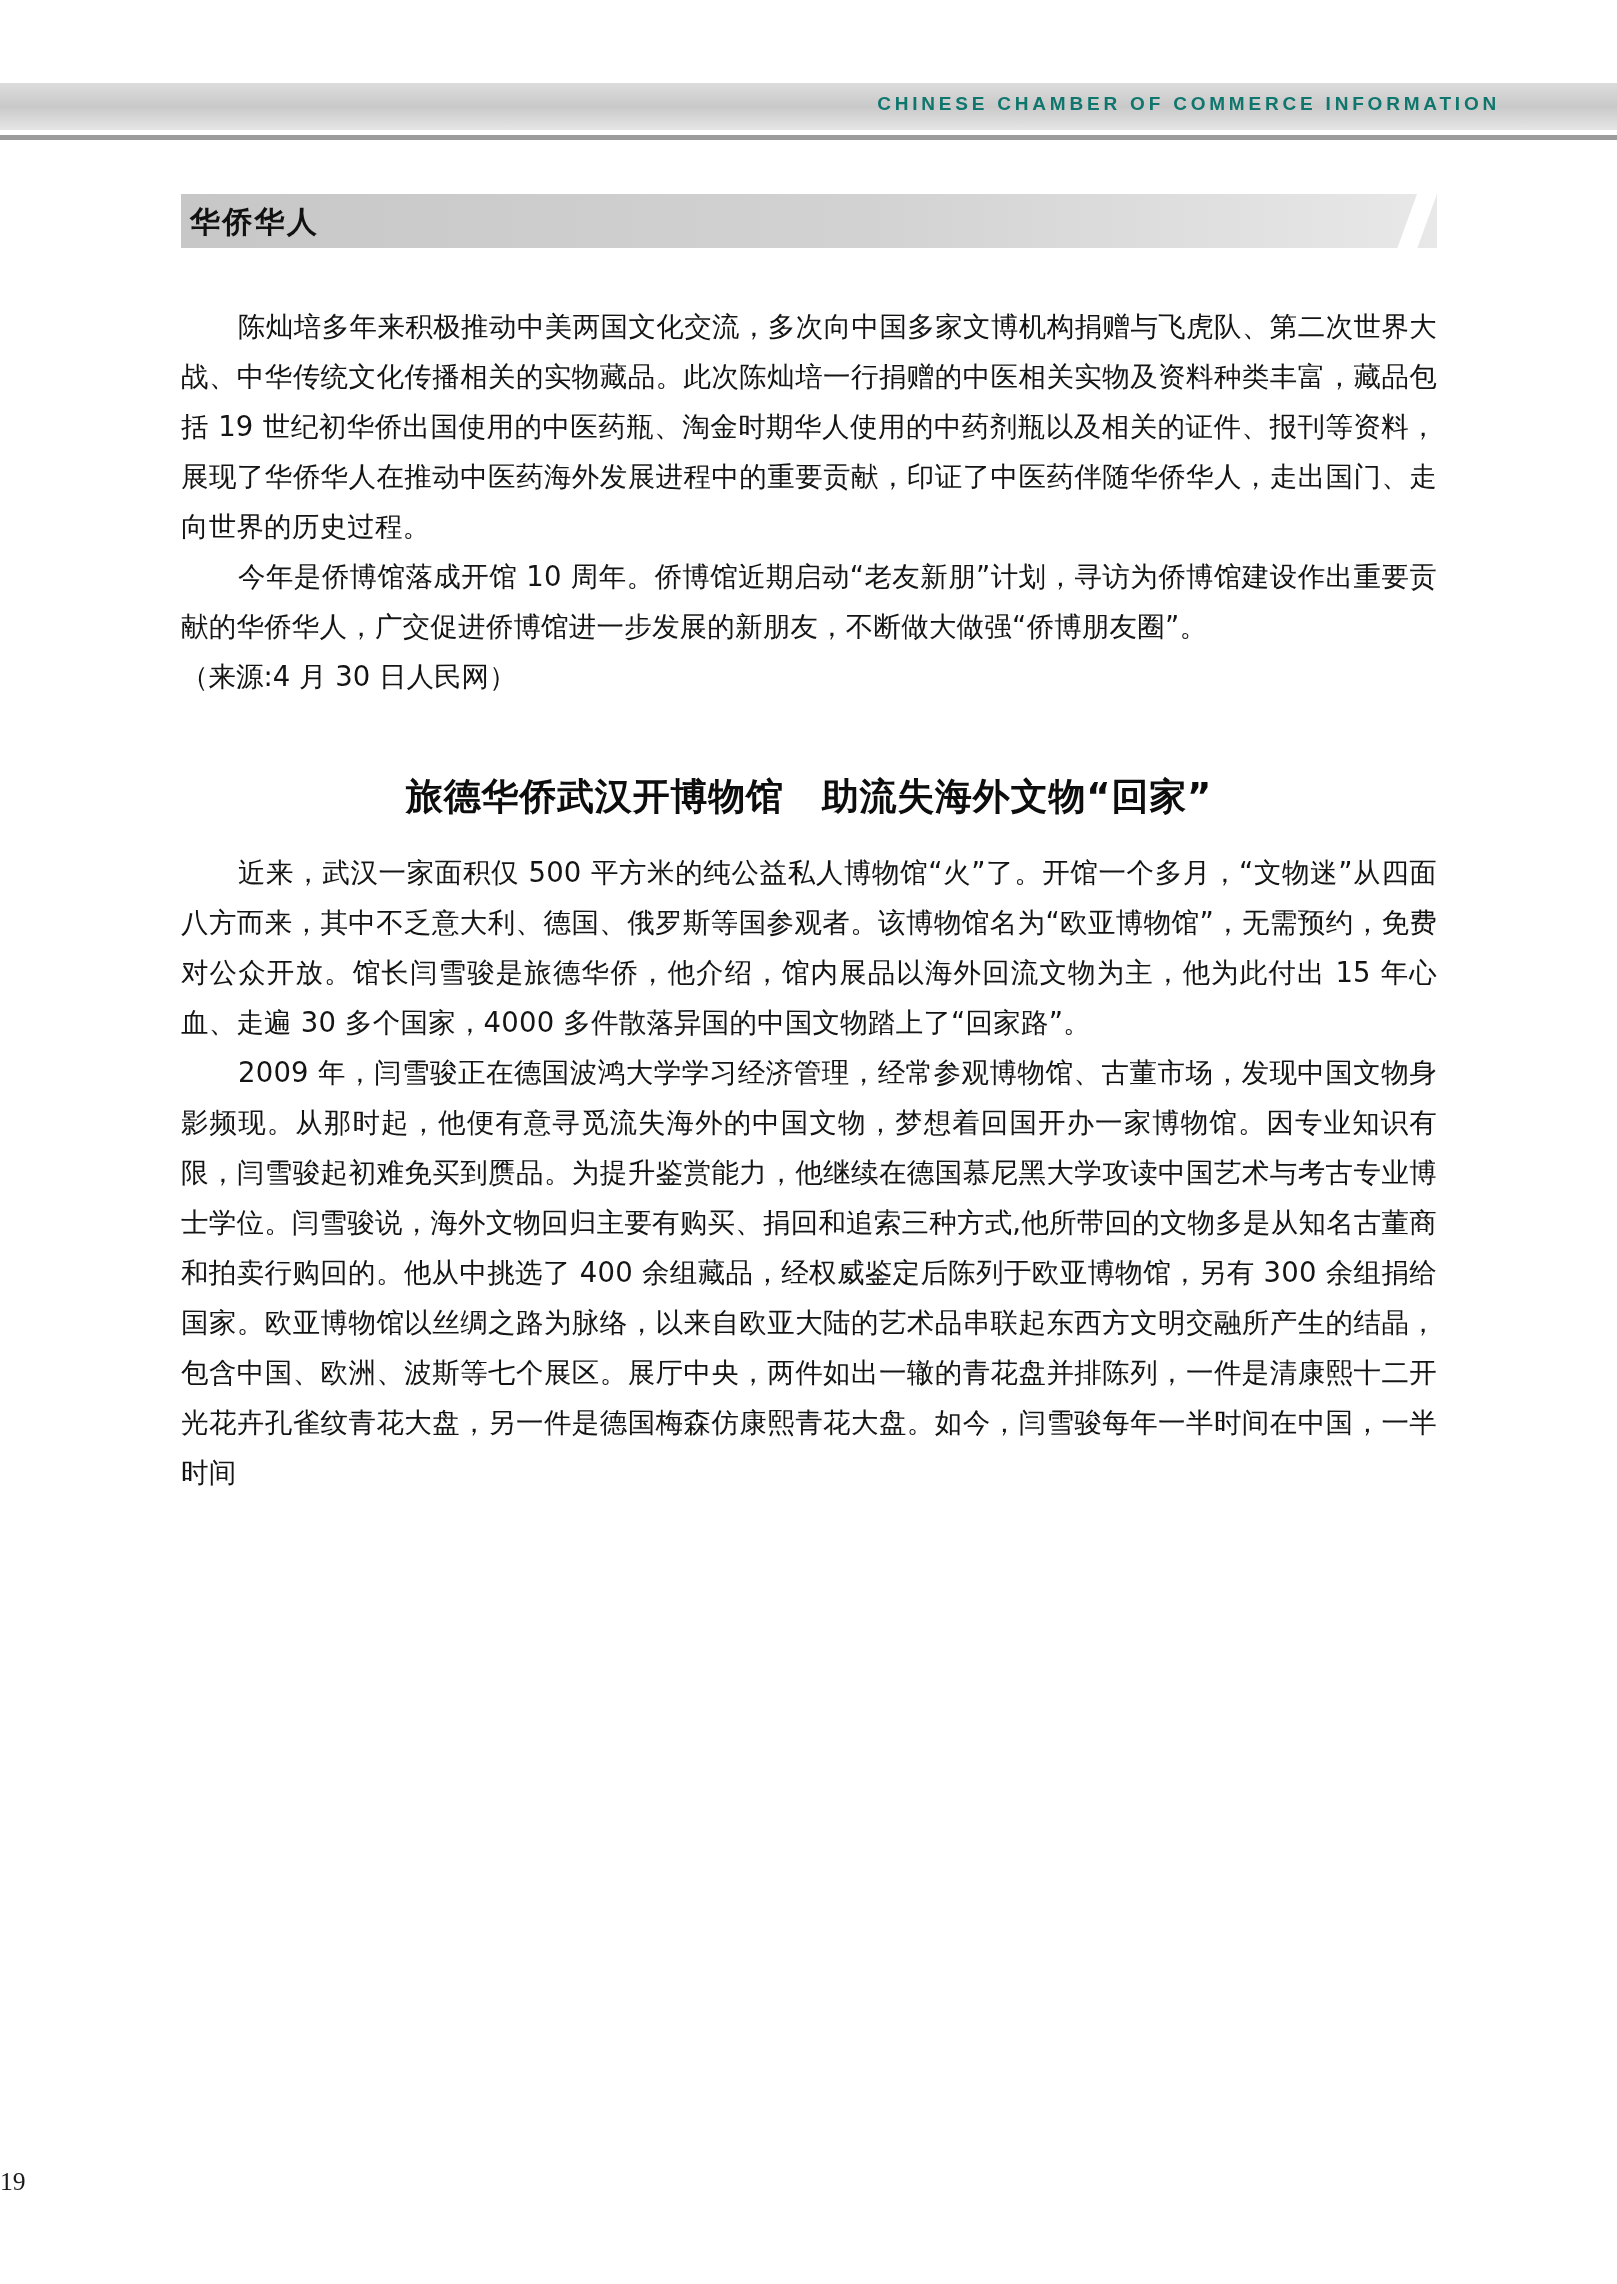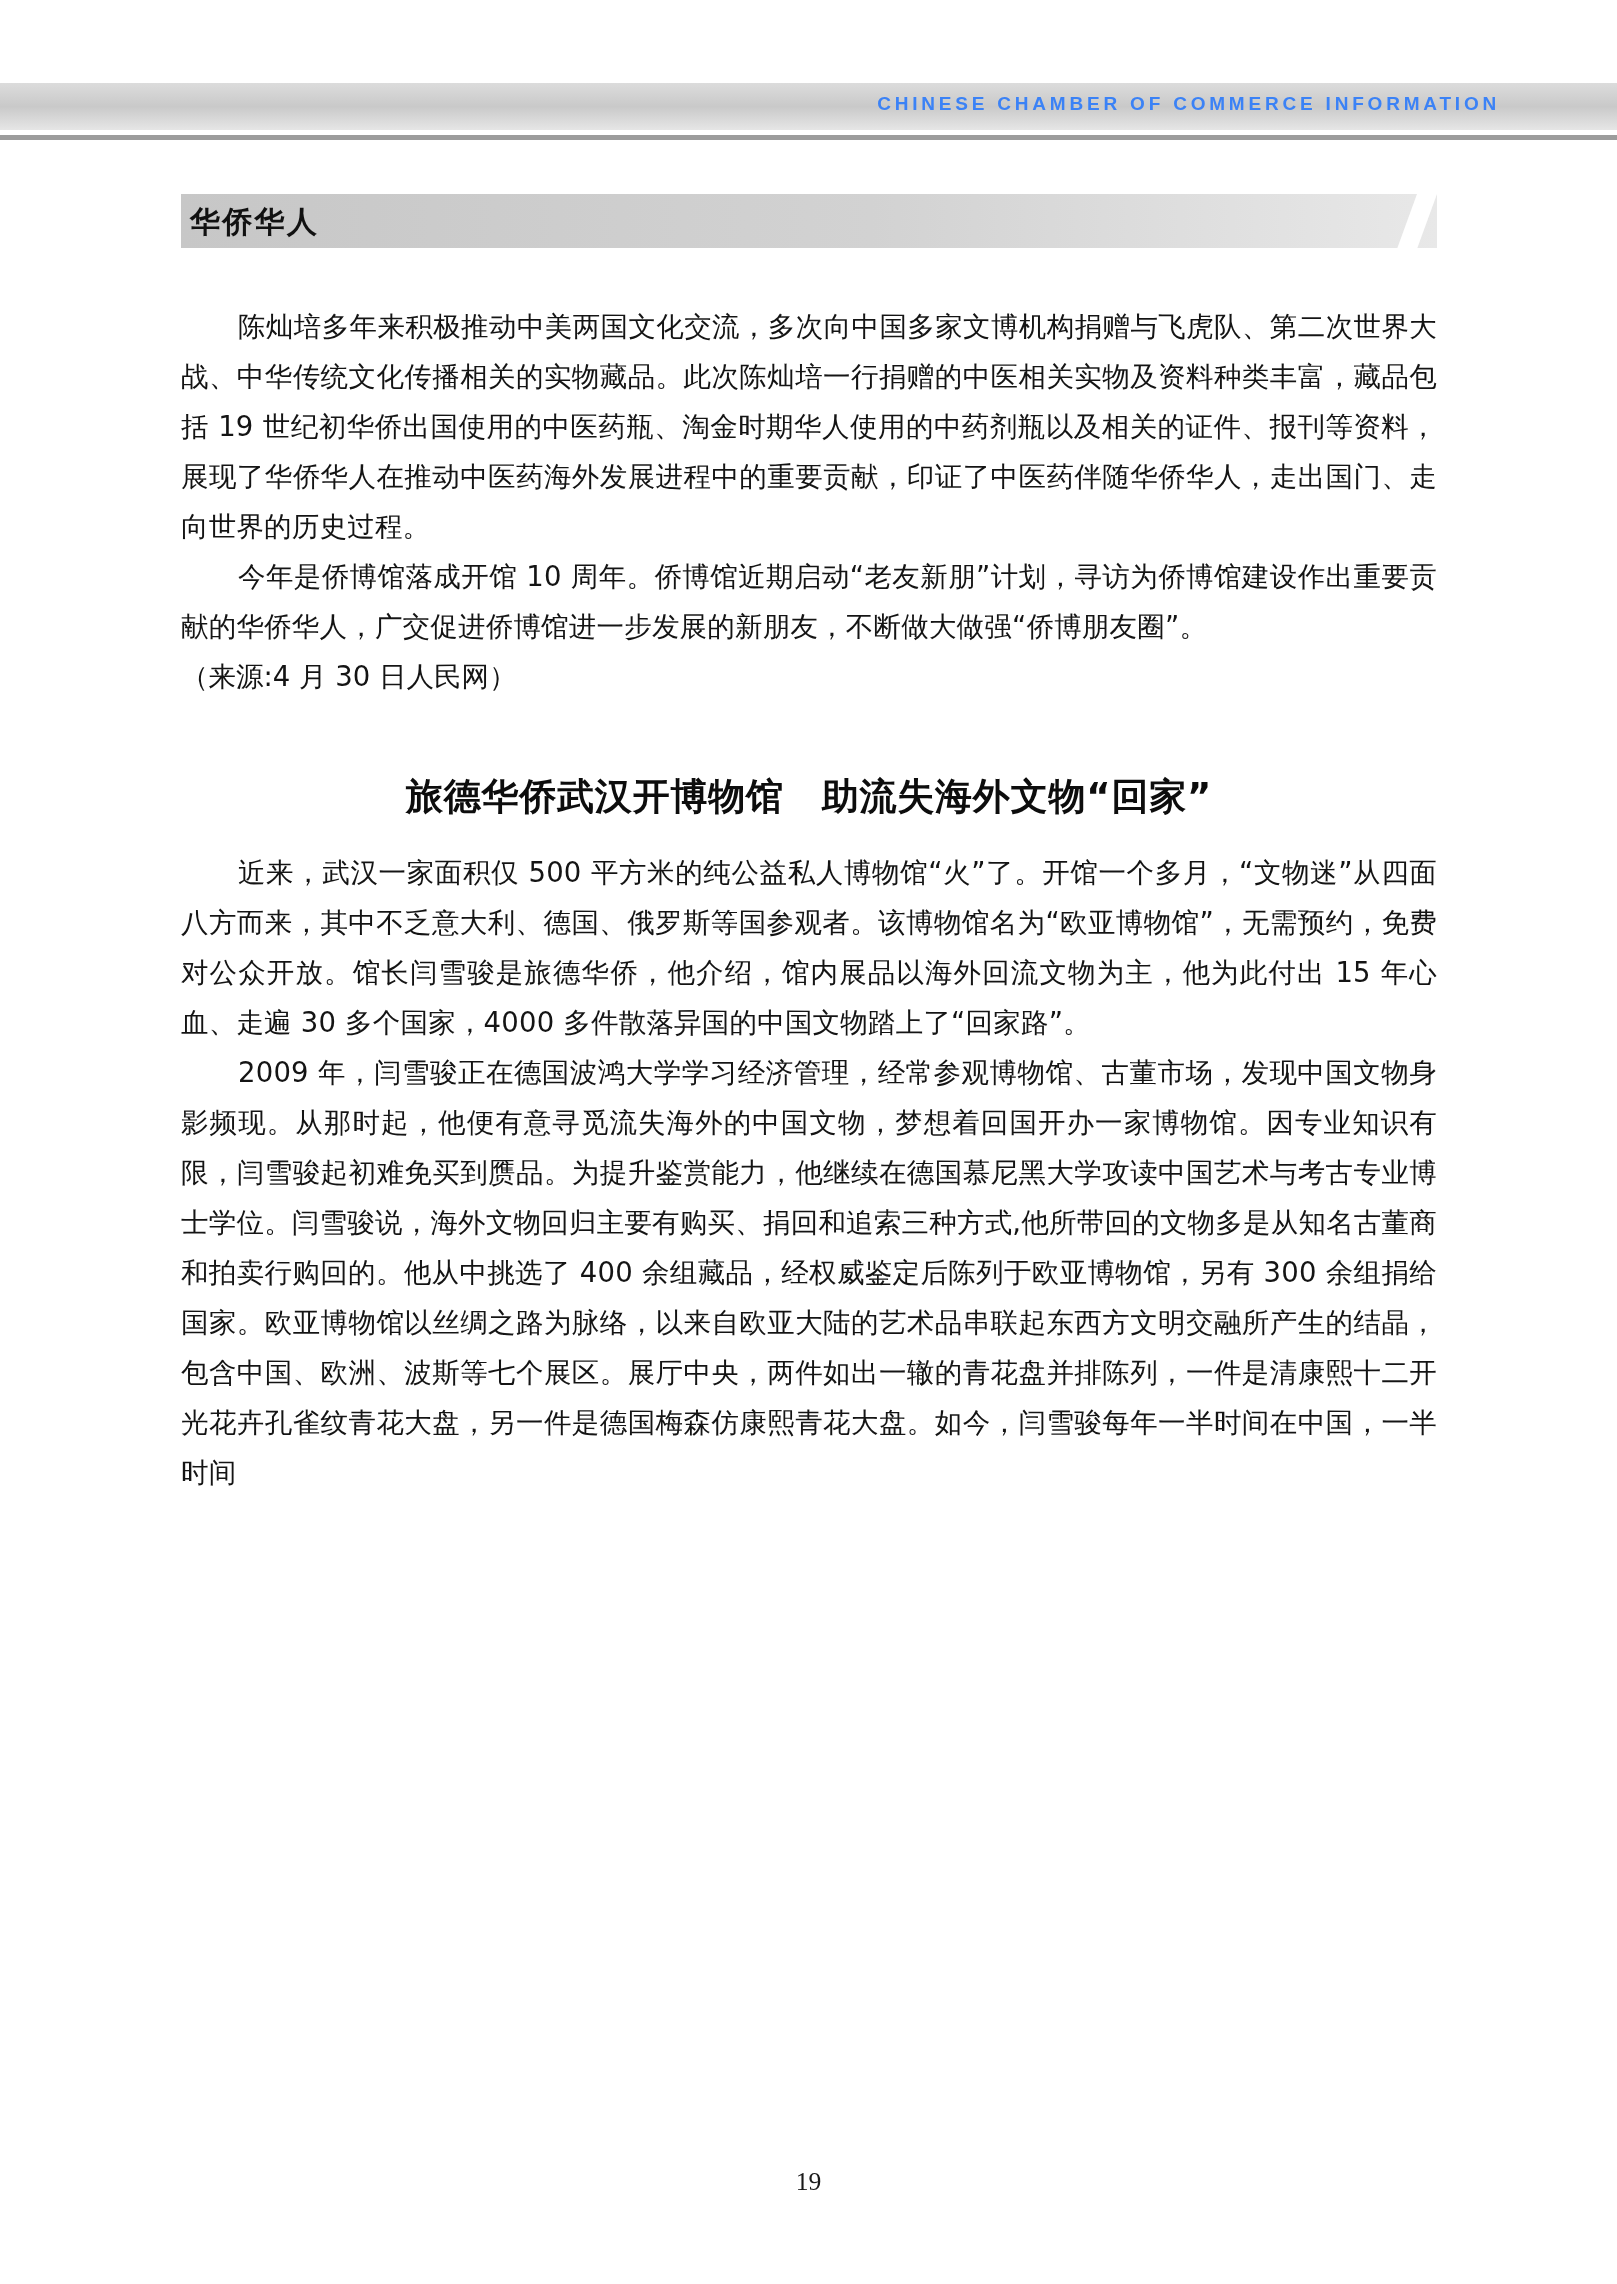--- a/index.html
+++ b/index.html
@@ -31,21 +31,21 @@
     width: 1617px;
     height: 47px;
     background: linear-gradient(to bottom, #dcdcdc 0%, #c9c9c9 50%, #e6e6e6 100%);
   }
   .header-text {
     position: absolute;
     right: 117px;
     top: 93px;
     font-size: 19px;
     letter-spacing: 3.8px;
-    color: #3b82f6;
+    color: #0f766e;
     font-weight: 600;
     font-family: "Liberation Sans", sans-serif;
     white-space: nowrap;
   }
   .header-rule {
     position: absolute;
     left: 0;
     top: 135px;
     width: 1617px;
     height: 4.5px;
@@ -125,21 +125,20 @@
     padding-right: 4.5px;
     color: #141414;
   }
 
   
   .page-number {
     position: absolute;
     left: 0;
     top: 2167px;
     width: 1617px;
-    text-align: center;
     font-size: 25.6px;
     color: #1a1a1a;
     font-family: "Liberation Serif", serif;
   }
 </style>
 </head>
 <body>
 
 <div class="page">
 

